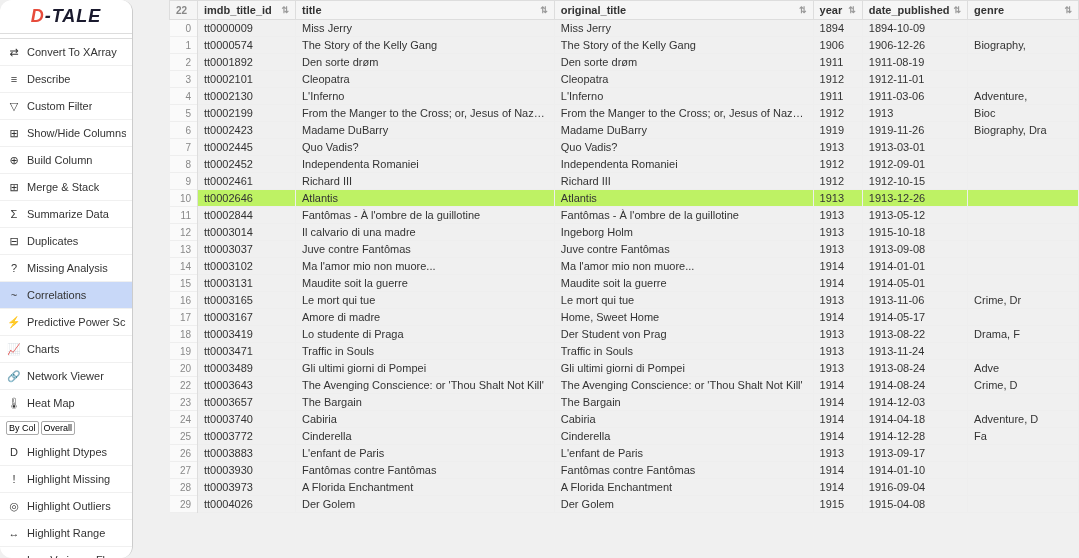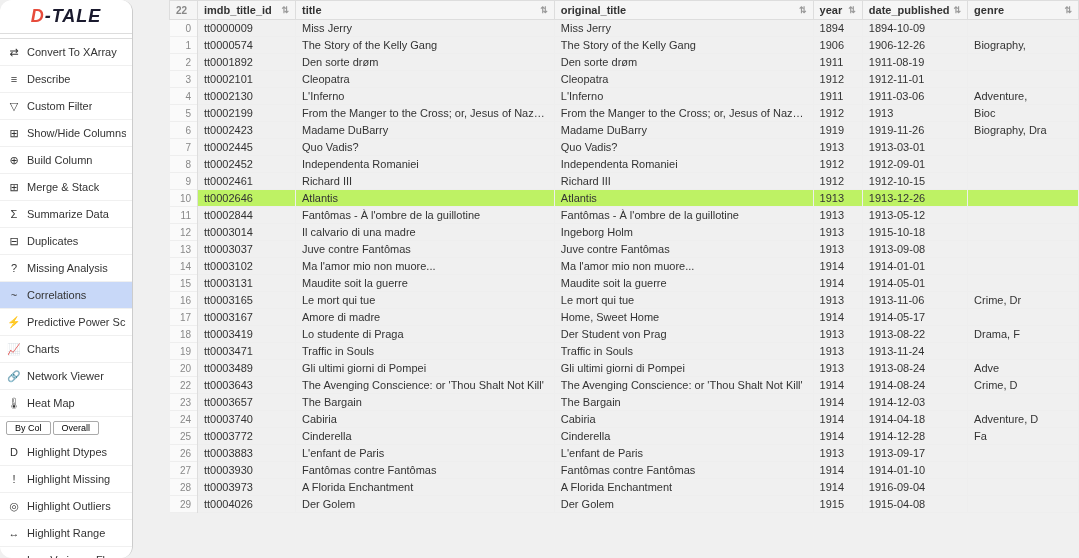--- a/index.html
+++ b/index.html
@@ -83,21 +83,21 @@
     }
 
     .sidebar-sub-row {
       display: flex;
       align-items: center;
       padding: 4px 6px;
     }
 
     .theme-btn {
       font-size: 10px;
-      padding: 1px 8px;
+      padding: 1px 2px;
       border: 1px solid #aaa;
       cursor: pointer;
       background: #fff;
       border-radius: 2px;
     }
 
     .theme-btn:first-of-type {
       margin-right: 2px;
     }
 

